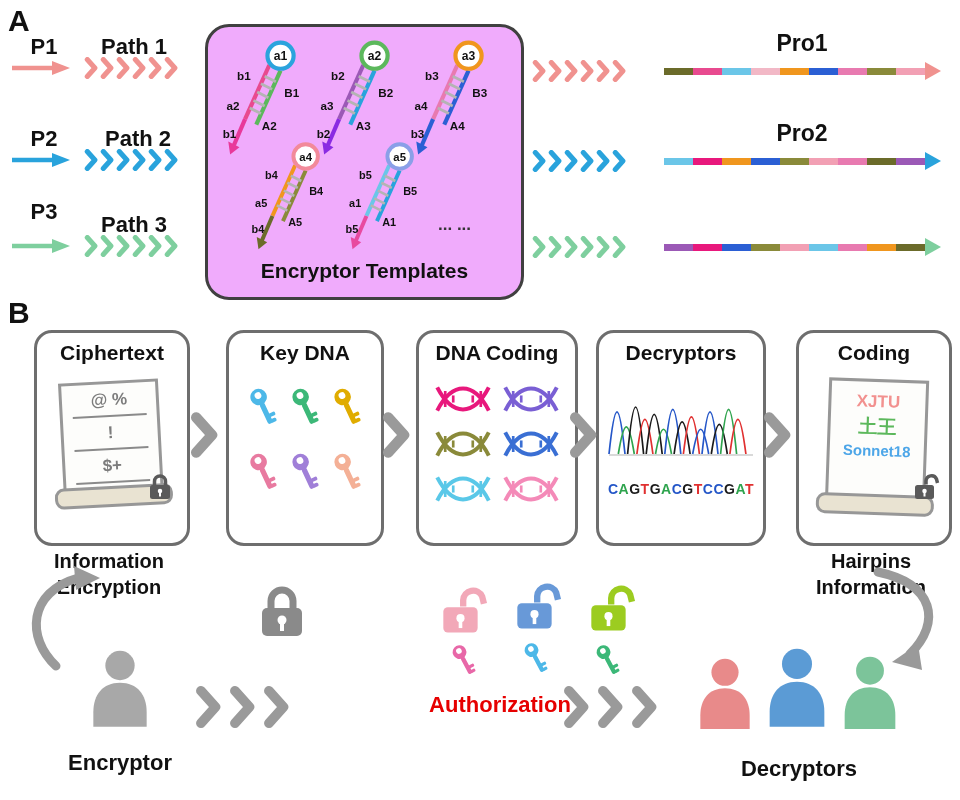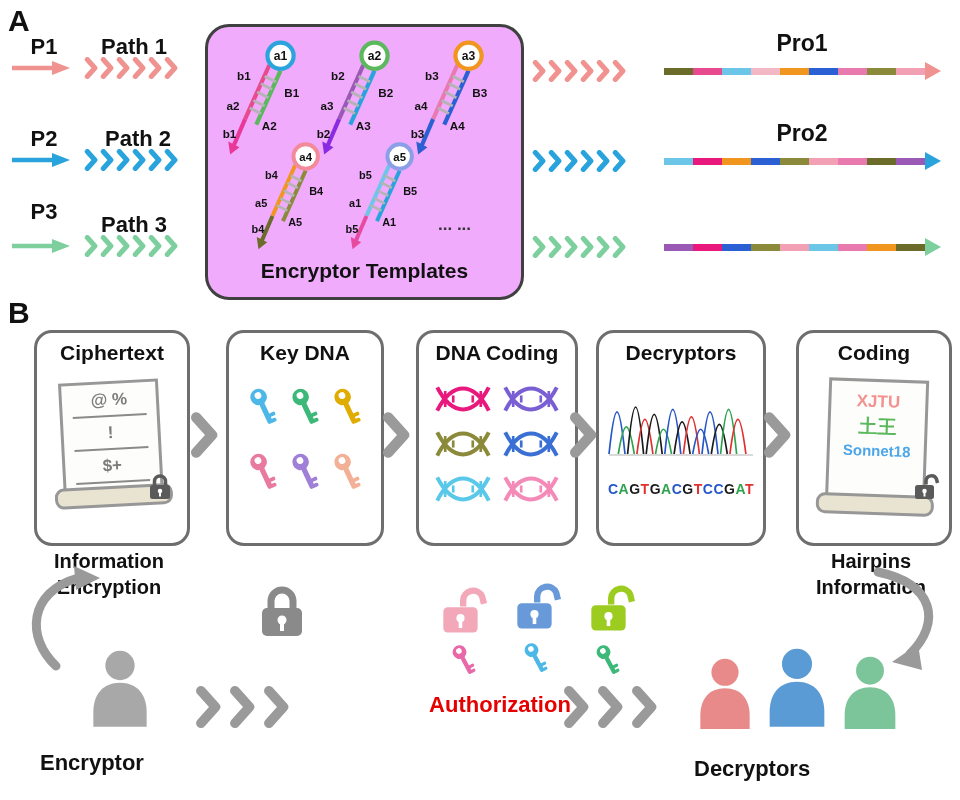--- a/index.html
+++ b/index.html
@@ -19,21 +19,21 @@
   .seg{display:inline-block;width:29px;height:7px;}
   .pro-head{width:0;height:0;border-left:16px solid var(--c);border-top:9px solid transparent;border-bottom:9px solid transparent;}
   .bbox{position:absolute;top:330px;height:210px;border:3px solid #6e6e6e;border-radius:18px;background:#fff;}
   .btitle{margin:8px 0 0 0;text-align:center;font-size:21px;font-weight:bold;}
   .scroll{position:absolute;background:#fdfdfb;border:3px solid #979797;}
   .scroll-roll{position:absolute;left:-12px;bottom:-11px;width:112px;height:15px;background:#e9e3d2;border:3px solid #979797;border-radius:9px;}
   .cipher-line{margin:0 10px;padding:6px 0 5px 0;border-bottom:2.5px solid #8a8a8a;color:#7c7c7c;font-weight:bold;font-size:17px;text-align:center;}
   .read-line{margin:2px 6px;text-align:center;font-weight:bold;color:var(--c);}
   .caption{position:absolute;text-align:center;font-size:20px;font-weight:bold;line-height:1.3;}
   .auth{position:absolute;font-size:22px;font-weight:bold;text-align:center;color:var(--c);}
-  .who-label{position:absolute;font-size:22px;font-weight:bold;}
+  .who-label{position:absolute;text-align:center;font-size:22px;font-weight:bold;}
   .gray{color:#9a9a9a;}
   .keys-grid{position:absolute;left:14px;top:52px;width:126px;display:grid;grid-template-columns:repeat(3,1fr);row-gap:18px;justify-items:center;}
   .dna-grid{position:absolute;left:13px;top:50px;width:130px;display:grid;grid-template-columns:repeat(2,1fr);row-gap:13px;column-gap:6px;justify-items:center;}
   .seq-text{position:absolute;left:0;top:134px;width:100%;text-align:center;font-weight:bold;font-size:14px;letter-spacing:0.5px;margin-top:14px;}
 </style>
 </head>
 <body>
 
 <svg width="0" height="0" style="position:absolute" aria-hidden="true">
   <defs>

